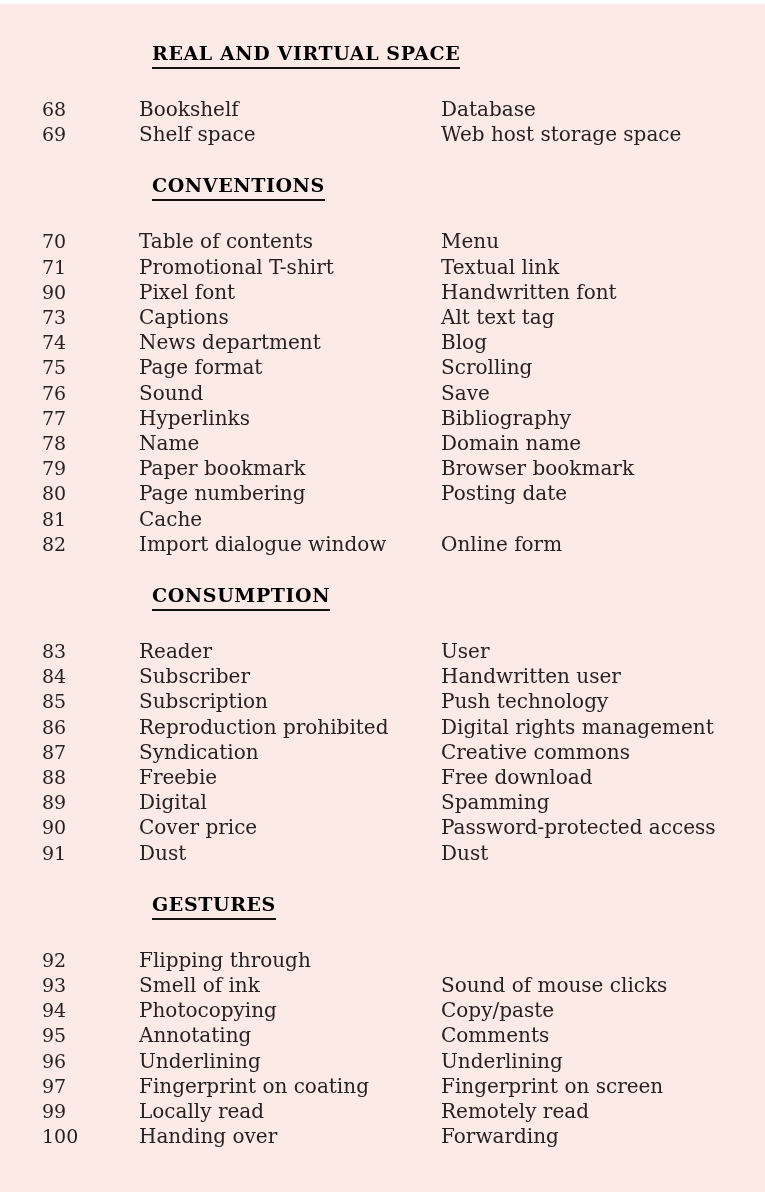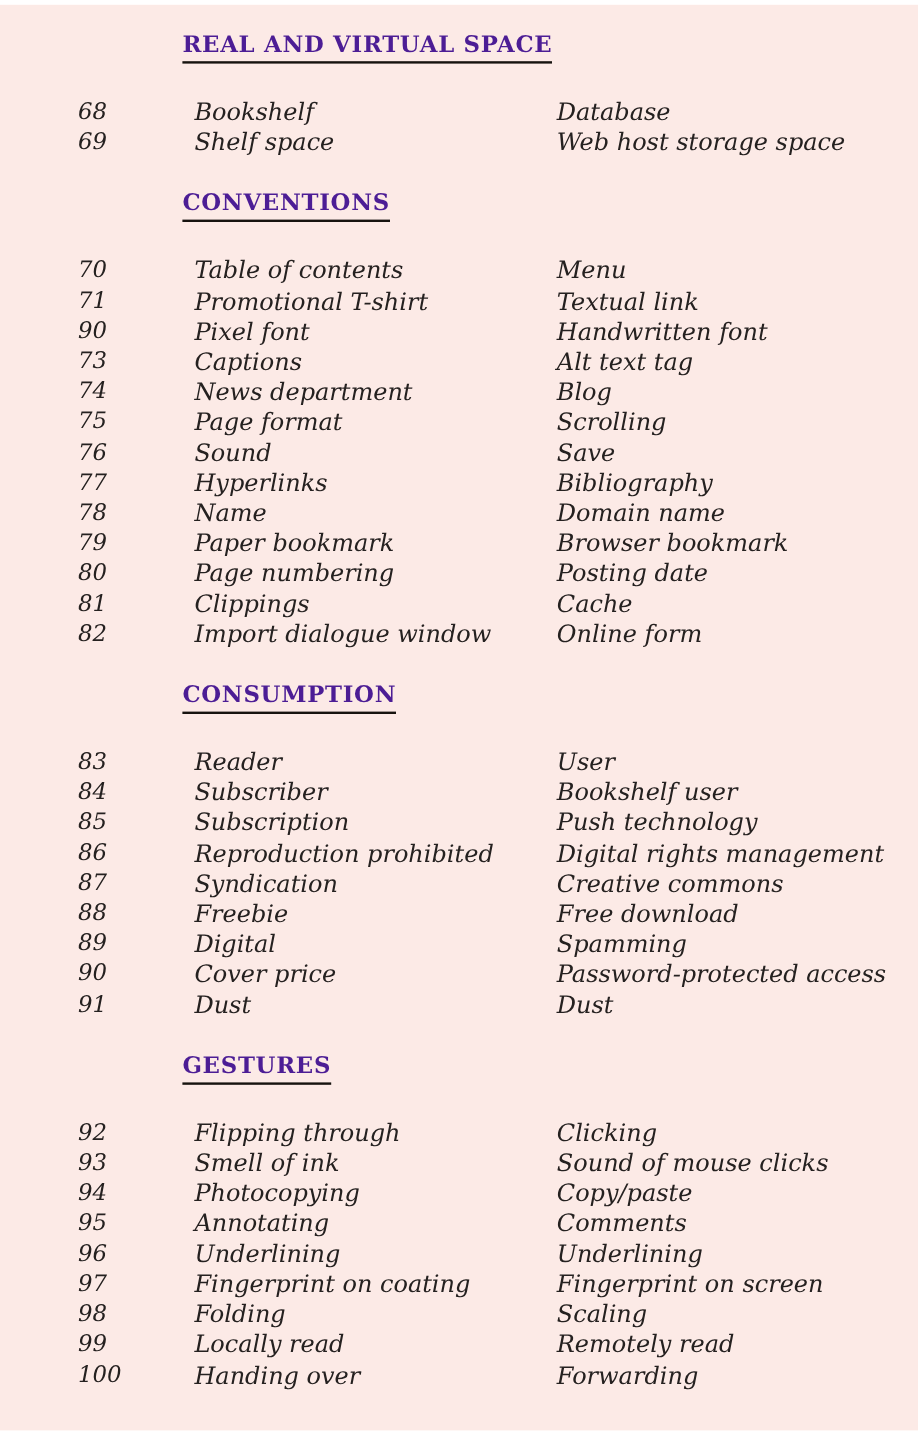--- a/index.html
+++ b/index.html
@@ -23,39 +23,38 @@
     background: #fceae6;
   }
   .content {
     padding-top: 22px;
     color: #252120;
   }
   .section {
     margin: 0 0 27px 0;
   }
   .section-title {
-    margin: 0 0 28px 152px;
+    margin: 16px 0 28px 152px;
     font-size: 19px;
     font-weight: bold;
     line-height: 22px;
-    color: #4c1d95;
+    color: #000000;
   }
   .section-title .title-text {
     display: inline-block;
     letter-spacing: 0.6px;
     border-bottom: 2px solid #17130f;
     padding-bottom: 3px;
   }
   .row {
     display: grid;
     grid-template-columns: 97px 302px 1fr;
-    padding-left: 65px;
+    padding-left: 42px;
     line-height: 25.2px;
     font-size: 20px;
-    font-style: italic;
   }
   .row .cell {
     white-space: nowrap;
     overflow: visible;
   }
   .row .num {
     font-size: 19px;
   }
 </style>
 </head>
@@ -148,21 +147,20 @@
   </div>
 
   <div class="row">
     <span class="cell num">80</span>
     <span class="cell real">Page numbering</span>
     <span class="cell virtual">Posting date</span>
   </div>
 
   <div class="row">
     <span class="cell num">81</span>
-    <span class="cell real">Clippings</span>
     <span class="cell virtual">Cache</span>
   </div>
 
   <div class="row">
     <span class="cell num">82</span>
     <span class="cell real">Import dialogue window</span>
     <span class="cell virtual">Online form</span>
   </div>
 </div>
   </section>
@@ -174,21 +172,21 @@
     <div class="rows">
   <div class="row">
     <span class="cell num">83</span>
     <span class="cell real">Reader</span>
     <span class="cell virtual">User</span>
   </div>
 
   <div class="row">
     <span class="cell num">84</span>
     <span class="cell real">Subscriber</span>
-    <span class="cell virtual">Bookshelf user</span>
+    <span class="cell virtual">Handwritten user</span>
   </div>
 
   <div class="row">
     <span class="cell num">85</span>
     <span class="cell real">Subscription</span>
     <span class="cell virtual">Push technology</span>
   </div>
 
   <div class="row">
     <span class="cell num">86</span>
@@ -229,21 +227,20 @@
   </section>
 
   <section class="section">
     <h2 class="section-title">
       <span class="title-text">GESTURES</span>
     </h2>
     <div class="rows">
   <div class="row">
     <span class="cell num">92</span>
     <span class="cell real">Flipping through</span>
-    <span class="cell virtual">Clicking</span>
   </div>
 
   <div class="row">
     <span class="cell num">93</span>
     <span class="cell real">Smell of ink</span>
     <span class="cell virtual">Sound of mouse clicks</span>
   </div>
 
   <div class="row">
     <span class="cell num">94</span>
@@ -262,25 +259,20 @@
     <span class="cell real">Underlining</span>
     <span class="cell virtual">Underlining</span>
   </div>
 
   <div class="row">
     <span class="cell num">97</span>
     <span class="cell real">Fingerprint on coating</span>
     <span class="cell virtual">Fingerprint on screen</span>
   </div>
 
-  <div class="row">
-    <span class="cell num">98</span>
-    <span class="cell real">Folding</span>
-    <span class="cell virtual">Scaling</span>
-  </div>
 
   <div class="row">
     <span class="cell num">99</span>
     <span class="cell real">Locally read</span>
     <span class="cell virtual">Remotely read</span>
   </div>
 
   <div class="row">
     <span class="cell num">100</span>
     <span class="cell real">Handing over</span>

